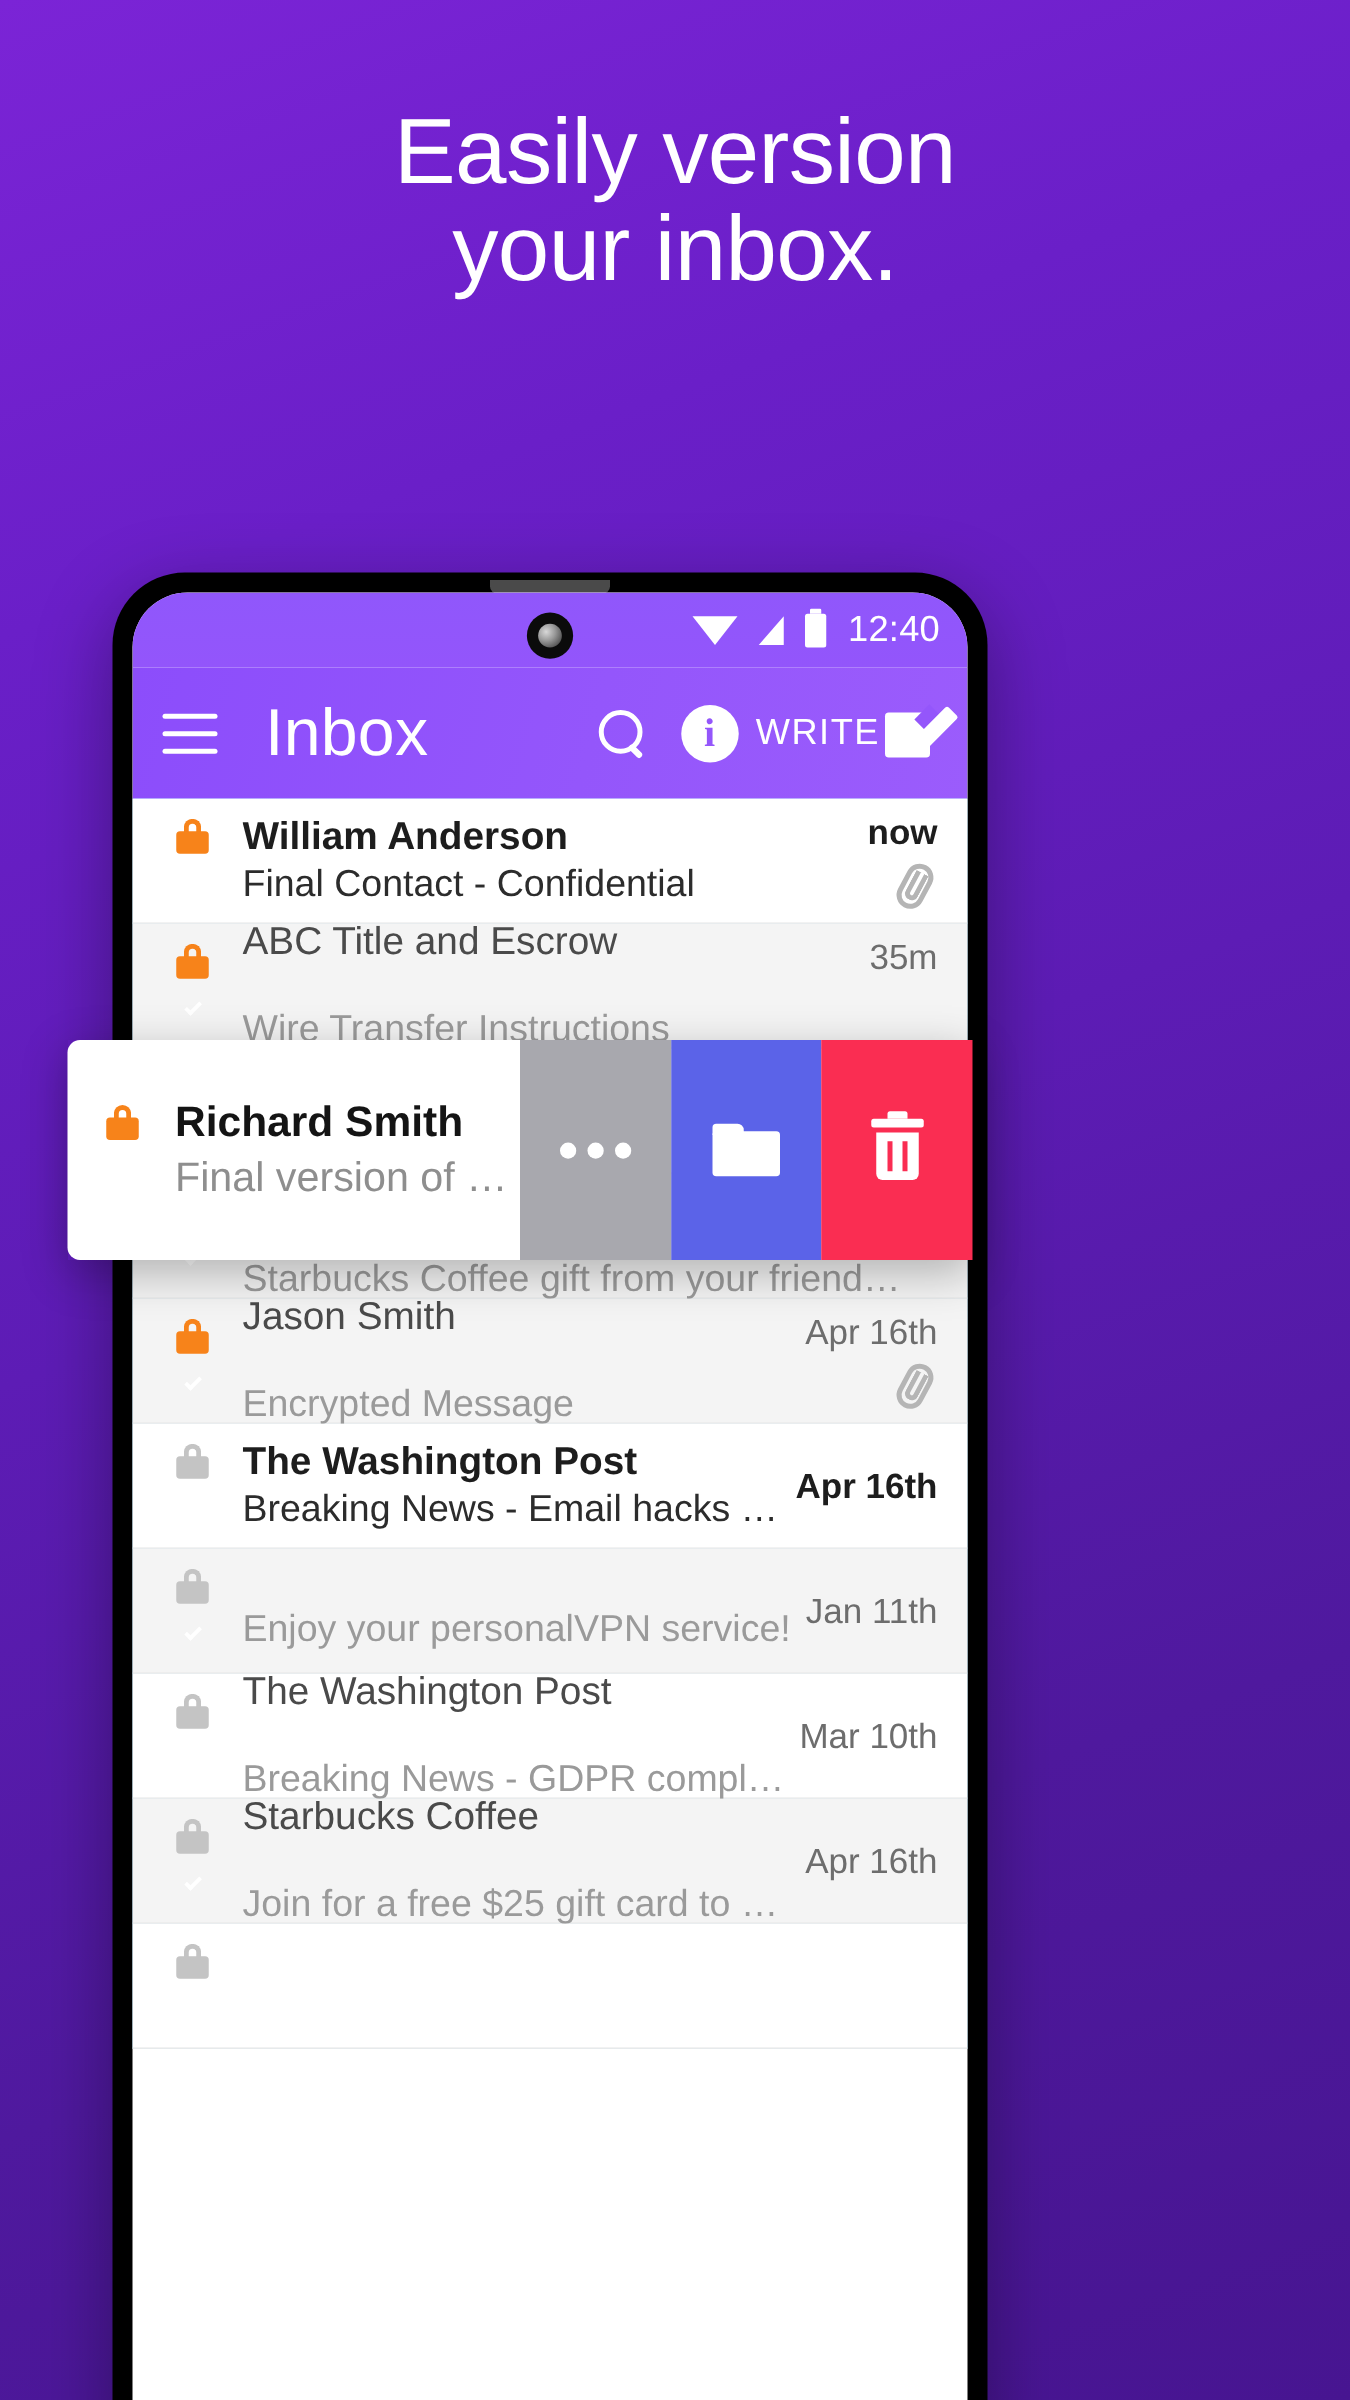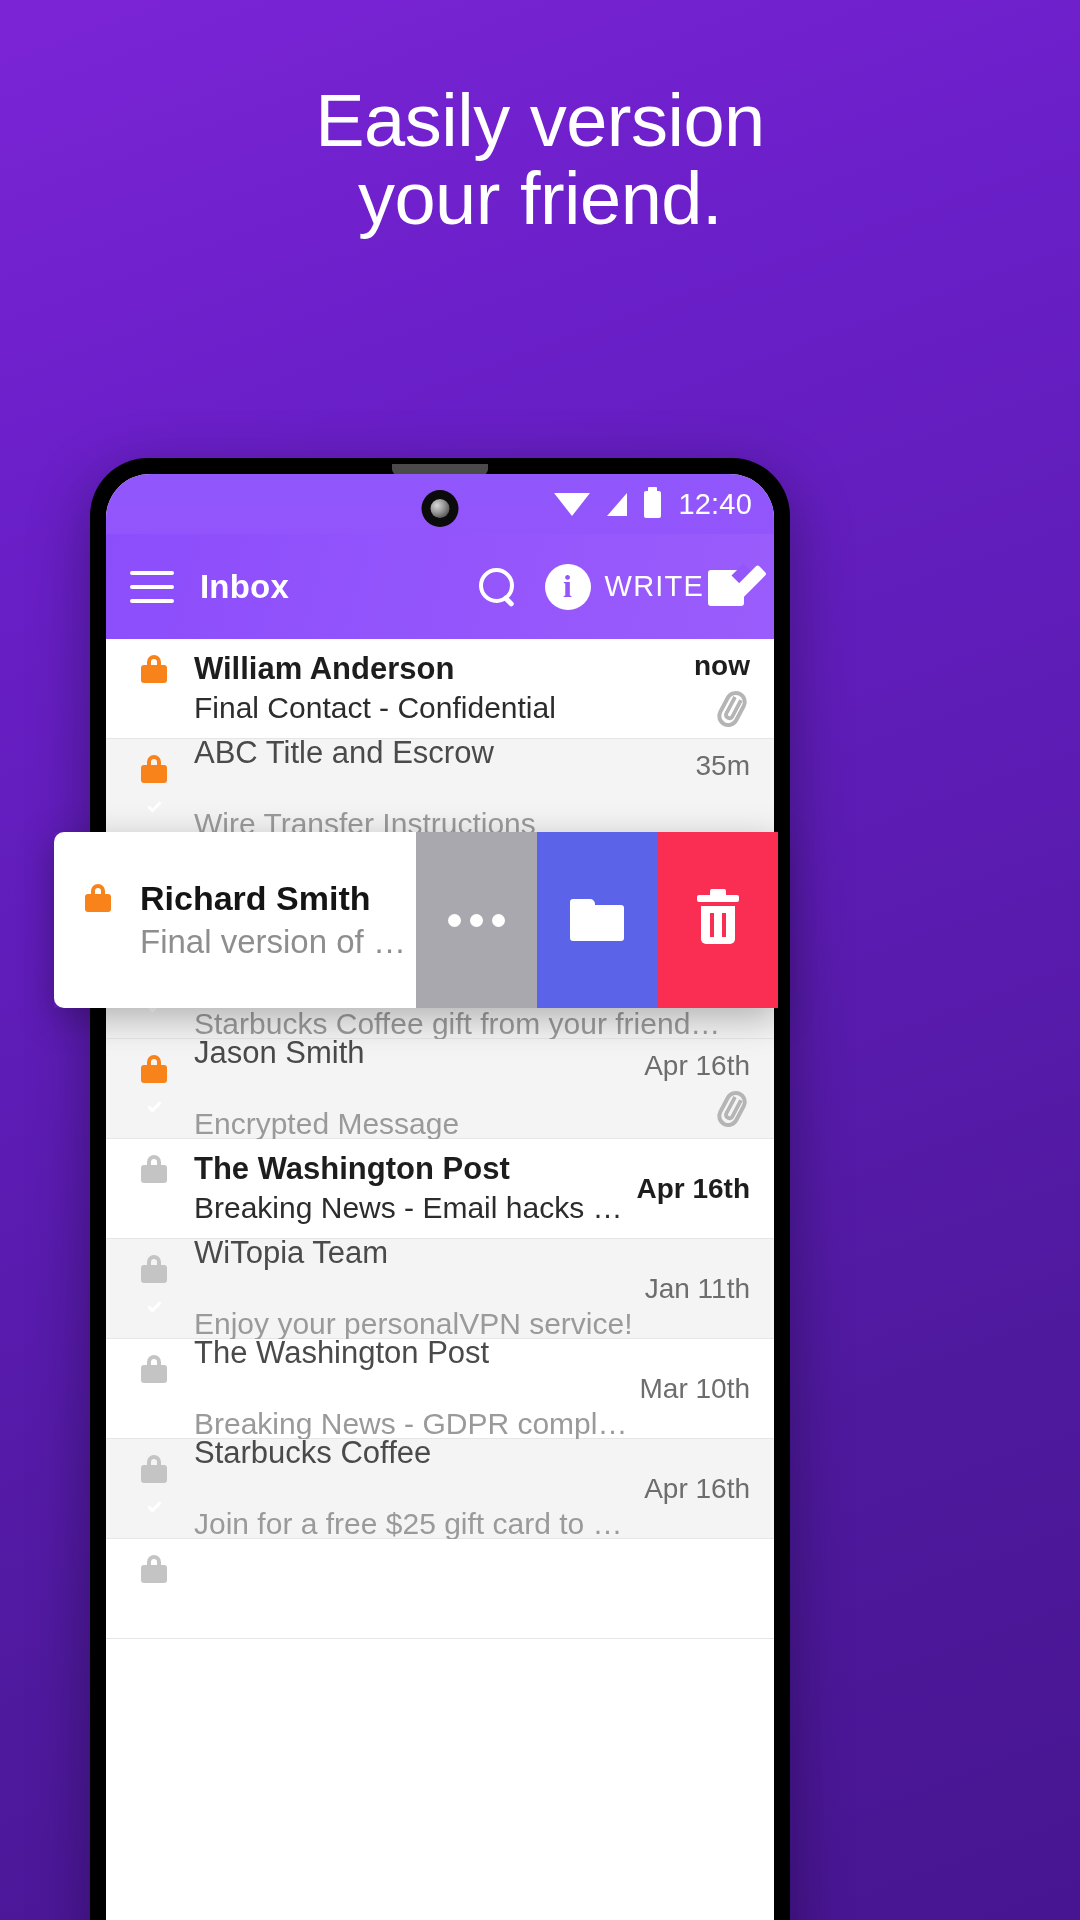--- a/index.html
+++ b/index.html
@@ -75,21 +75,21 @@
 
   
   .appbar {
     height:105px;
     background:linear-gradient(105deg,#8c4dfb 0%,#9456fb 55%,#9b5cfc 100%);
     display:flex; align-items:center; padding:0 20px 0 24px; gap:0;
   }
   .hamburger { width:44px; height:32px; display:flex; flex-direction:column; justify-content:space-between; cursor:pointer; }
   .hamburger span { display:block; height:4px; background:#ffffff; border-radius:2px; }
   .appbar-title {
-    color:#ffffff; font-size:33px; font-weight:700; margin-left:26px; letter-spacing:.2px;
+    color:#ffffff; font-size:53px; font-weight:400; margin-left:38px; letter-spacing:.2px;
   }
   .appbar-spacer { flex:1; }
   .ic-search { width:40px; height:40px; position:relative; cursor:pointer; margin-right:28px; }
   .ic-search::before {
     content:""; position:absolute; left:2px; top:1px;
     width:27px; height:27px; border:4px solid #ffffff; border-radius:50%;
   }
   .ic-search::after {
     content:""; position:absolute; left:27px; top:27px;
     width:13px; height:4.5px; background:#ffffff; border-radius:3px;
@@ -238,21 +238,21 @@
     content:""; position:absolute; top:7px; width:4px; height:24px; background:#fa2d52;
   }
   .ic-trash .can::before { left:9px; }
   .ic-trash .can::after  { right:9px; }
 </style>
 </head>
 <body>
 
 <div class="headline">
   <span>Easily</span><span> version</span>
-  <span class="hl-line2">your friend.</span>
+  <span class="hl-line2">your inbox.</span>
 </div>
 
 <div class="phone">
   <div class="earpiece"></div>
   <div class="screen">
 
     <div class="statusbar">
       <div class="punchhole"></div>
       <div class="ic-wifi"></div>
       <div class="ic-signal"></div>
@@ -393,21 +393,20 @@
 
       <div class="mailrow alt read">
         <div class="badges">
           <span class="lock off">
               <i class="shackle"></i>
               <i class="body"></i>
             </span>
           <span class="shield off"><i class="sh"></i><i class="tick"></i></span>
         </div>
         <div class="maincol">
-          <div class="sender">WiTopia Team</div>
           <div class="subject">Enjoy your personalVPN service!</div>
         </div>
         <div class="metacol">
           <div class="date">Jan 11th</div>
         </div>
       </div>
 
       <div class="mailrow plain read">
         <div class="badges">
           <span class="lock off">

